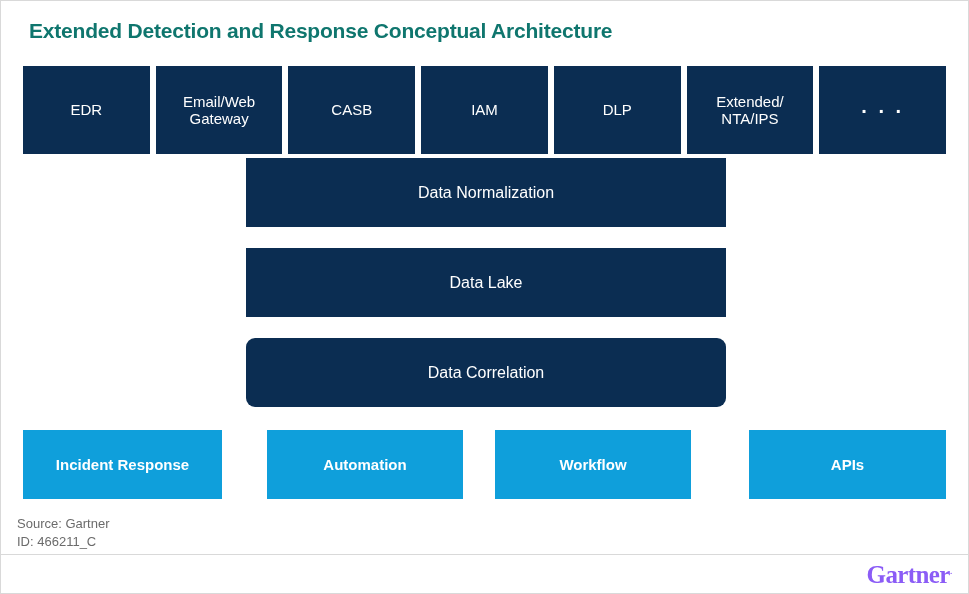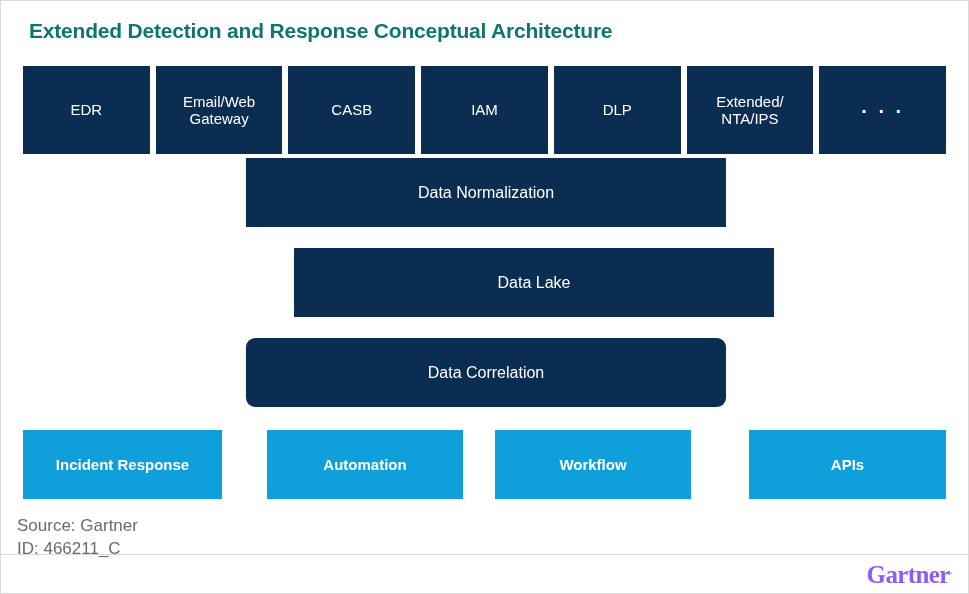--- a/index.html
+++ b/index.html
@@ -67,21 +67,21 @@
     width: 480px;
     height: 69px;
     background: #0b2d52;
     color: #ffffff;
     display: flex;
     align-items: center;
     justify-content: center;
     font-size: 16px;
   }
   #layer-0 { top: 157px; }
-  #layer-1 { top: 247px; margin-left: 48px; }
+  #layer-1 { top: 247px; }
   #layer-2 { top: 337px; border-radius: 9px; }
 
   
   #capabilities {
     position: absolute;
     left: 22px;
     top: 429px;
     width: 960px;
     height: 69px;
   }
@@ -101,21 +101,21 @@
   #cap-0 { left: 0px;   width: 199px; }
   #cap-1 { left: 244px; width: 196px; }
   #cap-2 { left: 472px; width: 196px; }
   #cap-3 { left: 726px; width: 197px; }
 
   
   #source-note {
     position: absolute;
     left: 16px;
     top: 514px;
-    font-size: 17px;
+    font-size: 13px;
     color: #6b6b6b;
     line-height: 1.35;
   }
   #footer-rule {
     position: absolute;
     left: 0;
     top: 553px;
     width: 969px;
     height: 1px;
     background: #d9d9d9;

